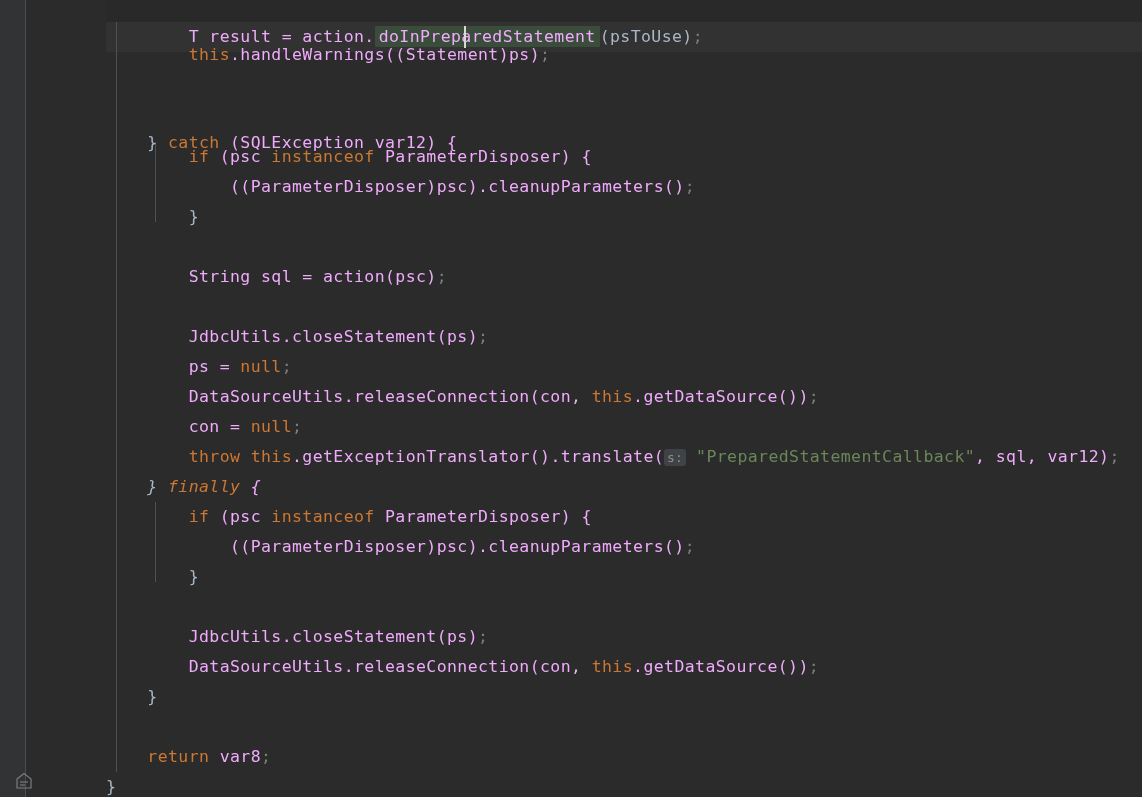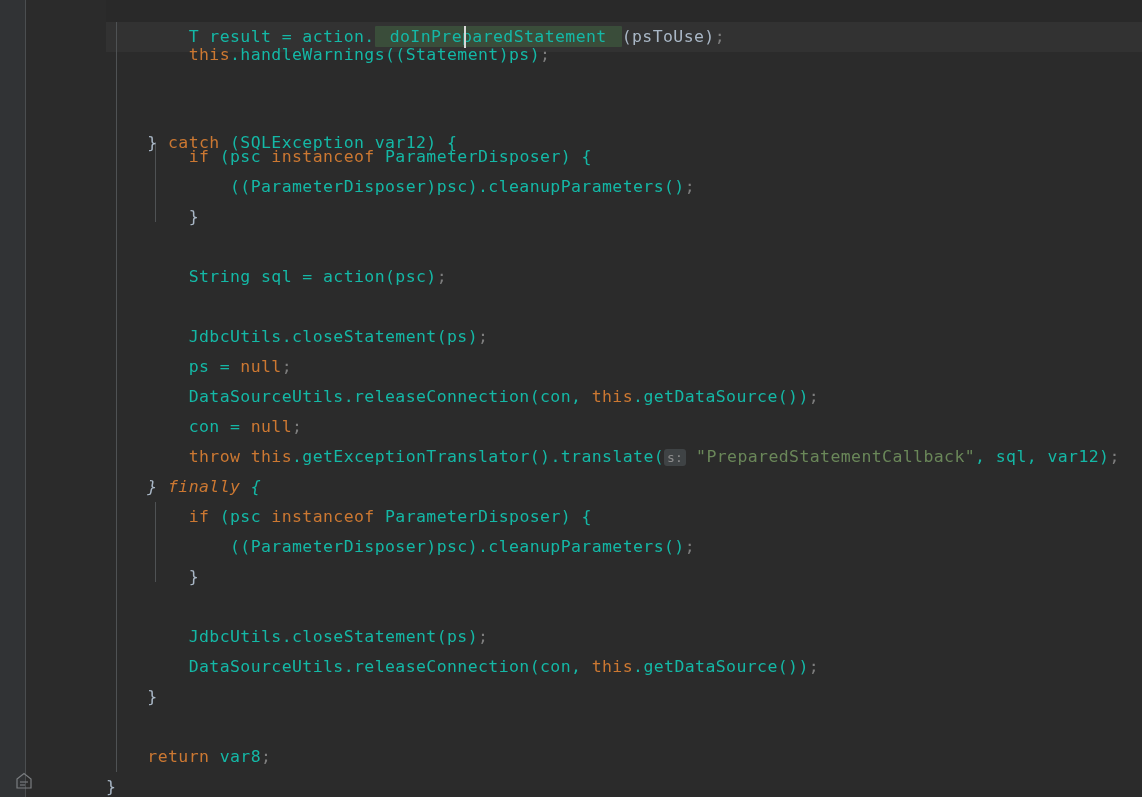--- a/index.html
+++ b/index.html
@@ -101,29 +101,29 @@
   .guide {
     position: absolute;
     width: 1px;
     background: #4f5254;
     pointer-events: none;
   }
 
   
   .kw    { color: #cc7832; }      
   .str   { color: #6a8759; }      
-  .ident { color: #14b8a6; text-align: center; }      
+  .ident { color: #f0abfc; text-align: center; }      
   .punct { color: #a9b7c6; }
   .semi  { color: #7e7e7e; }
 
   
   .usage-hl {
     background: #3a4d3a;
     border-radius: 1px;
-    padding: 1px 15px;
+    padding: 1px 4px;
   }
 
   
   .hint {
     background: #3f4345;
     color: #8c8c8c;
     border-radius: 3px;
     font-size: 13px;
     padding: 1px 3px;
     letter-spacing: 0;

